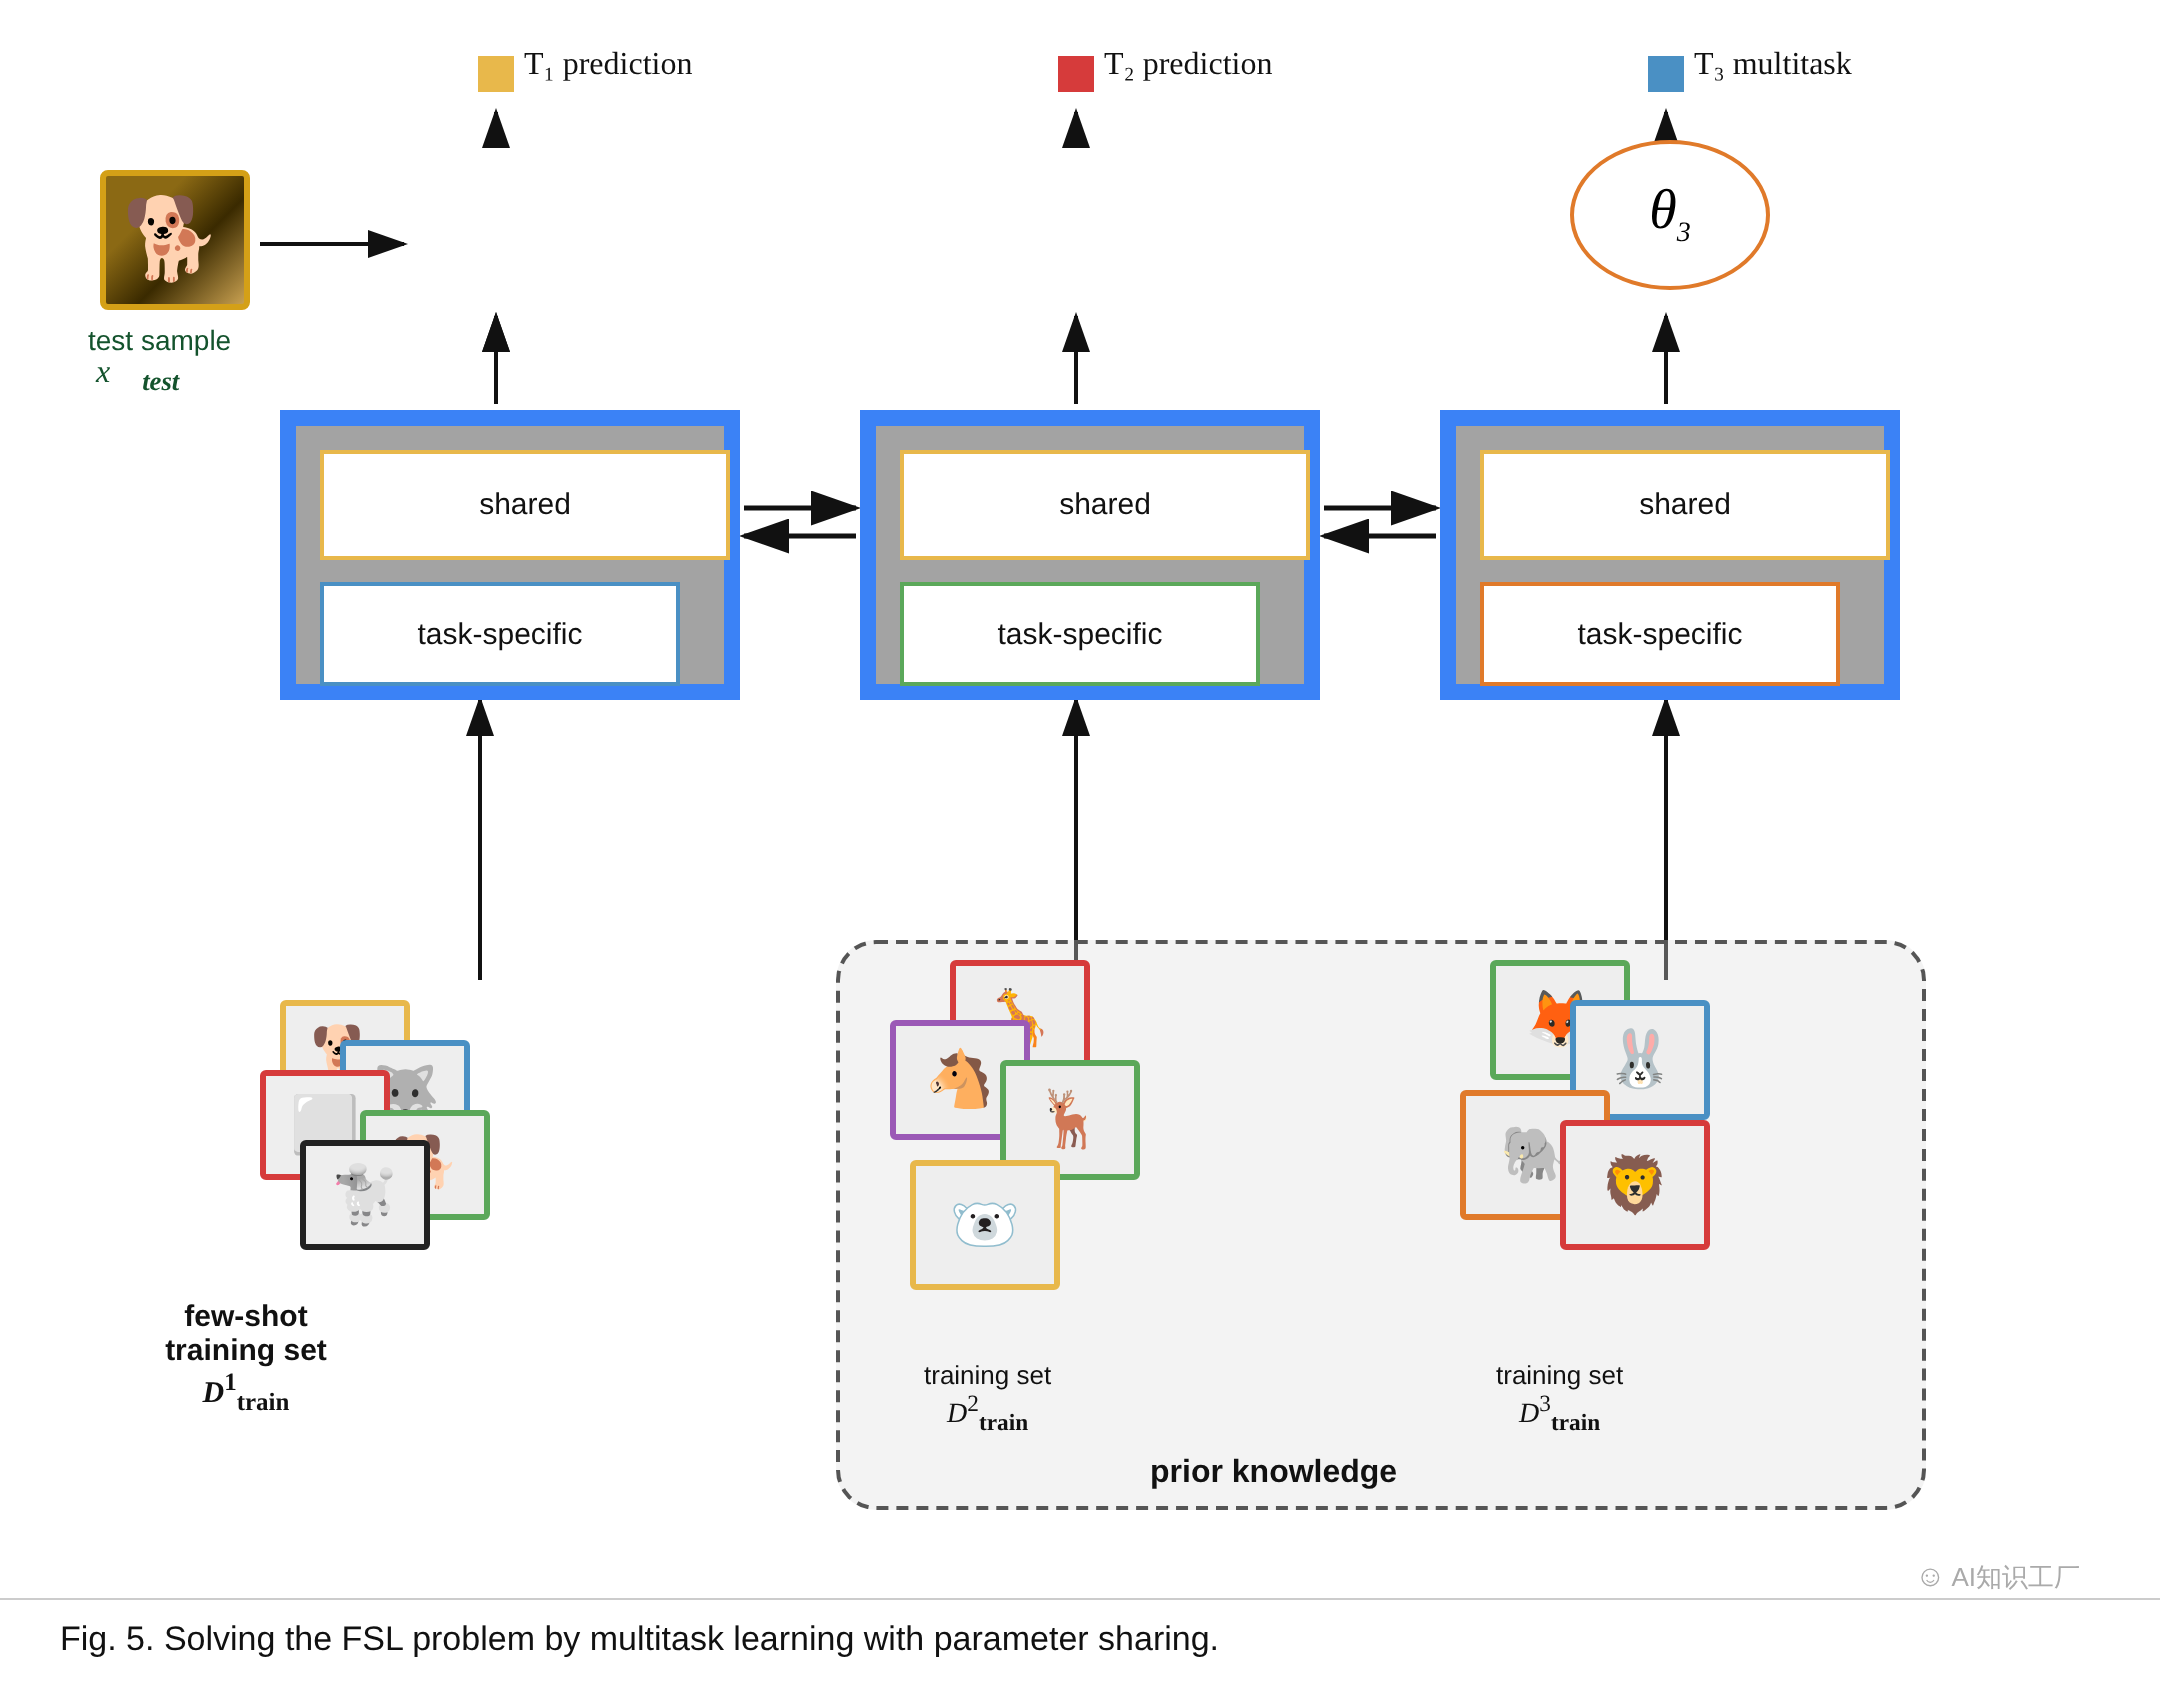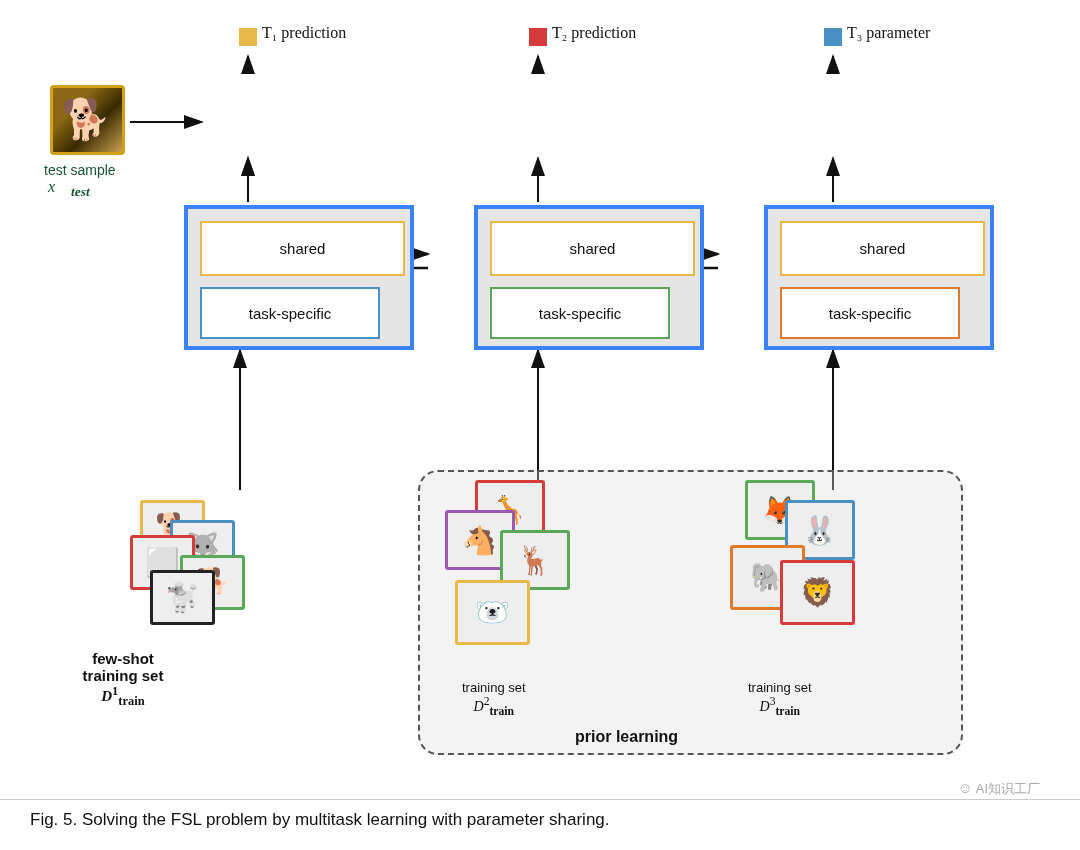--- a/index.html
+++ b/index.html
@@ -72,23 +72,22 @@
       justify-content: center;
       font-size: 26px;
       font-family: 'Times New Roman', serif;
       font-style: italic;
       background: #fff;
     }
 
     
     .module-box {
       position: absolute;
-      border: 4px solid #3b82f6;
-      background: #e5e5e5;
-      margin-left: 44px;
+      border: 8px solid #3b82f6;
+      background: #a3a3a3;
     }
 
     
     .inner-box {
       position: absolute;
       border: 2.5px solid;
       background: #fff;
       display: flex;
       align-items: center;
       justify-content: center;
@@ -235,24 +234,27 @@
     <div class="color-square" style="left: 209px; top: 18px; background: #E8B84B;"></div>
 
     <div class="color-square" style="left: 499px; top: 18px; background: #D63B3B;"></div>
 
     <div class="color-square" style="left: 794px; top: 18px; background: #4A90C4;"></div>
 
     <div class="pred-label" style="left: 232px; top: 14px;">T₁ prediction</div>
 
     <div class="pred-label" style="left: 522px; top: 14px;">T₂ prediction</div>
 
-    <div class="pred-label" style="left: 817px; top: 14px;">T₃ parameter</div>
-
-
-
+    <div class="pred-label" style="left: 817px; top: 14px;">T₃ multitask</div>
+
+
+
+    <div class="theta-ellipse" style="left: 755px; top: 60px; width: 100px; height: 75px; border: 2.5px solid #E07A2A;">
+      <span style="font-style:italic; font-size:28px;">θ<sub style="font-size:14px;">3</sub></span>
+    </div>
 
     <div class="module-box" style="left: 110px; top: 195px; width: 230px; height: 145px;">
 
       <div class="inner-box" style="left: 12px; top: 12px; width: 205px; height: 55px; border-color: #E8B84B;">
         <span>shared</span>
       </div>
 
       <div class="inner-box" style="left: 12px; top: 78px; width: 180px; height: 52px; border-color: #4A90C4;">
         <span>task-specific</span>
       </div>
@@ -283,21 +285,21 @@
     <div class="dog-img" style="position: absolute; left: 20px; top: 75px;"></div>
 
     <div class="test-label" style="left: 14px; top: 152px; font-family: Arial, sans-serif; font-size: 14px;">test sample</div>
     <div class="test-label" style="left: 18px; top: 168px; font-family: 'Times New Roman', serif; font-style: italic; font-size: 16px;">
       <i>x</i><sub style="font-weight:bold;margin-left:16px;">test</sub>
     </div>
 
     <div class="prior-box" style="left: 388px; top: 460px; width: 545px; height: 285px;">
     </div>
 
-    <div class="prior-label" style="left: 545px; top: 718px;">prior learning</div>
+    <div class="prior-label" style="left: 545px; top: 718px;">prior knowledge</div>
 
     <div style="position: absolute; left: 100px; top: 490px;">
 
       <div class="animal-card" style="left: 10px; top: 0px; border-color: #E8B84B; z-index:1; position:absolute;">🐕</div>
 
       <div class="animal-card" style="left: 40px; top: 20px; border-color: #4A90C4; z-index:2; position:absolute;">🐺</div>
 
       <div class="animal-card" style="left: 0px; top: 35px; border-color: #D63B3B; z-index:3; position:absolute;">⬜</div>
 
       <div class="animal-card" style="left: 50px; top: 55px; border-color: #5BA85A; z-index:4; position:absolute;">🐕</div>

